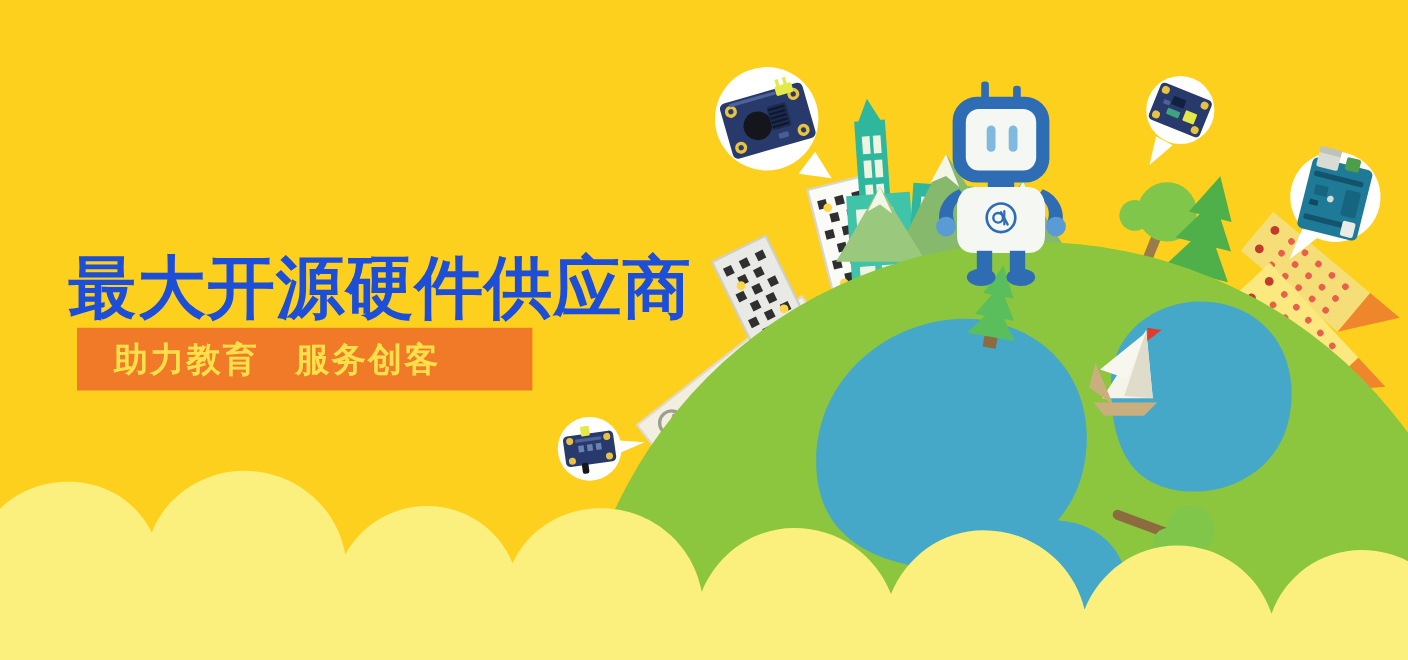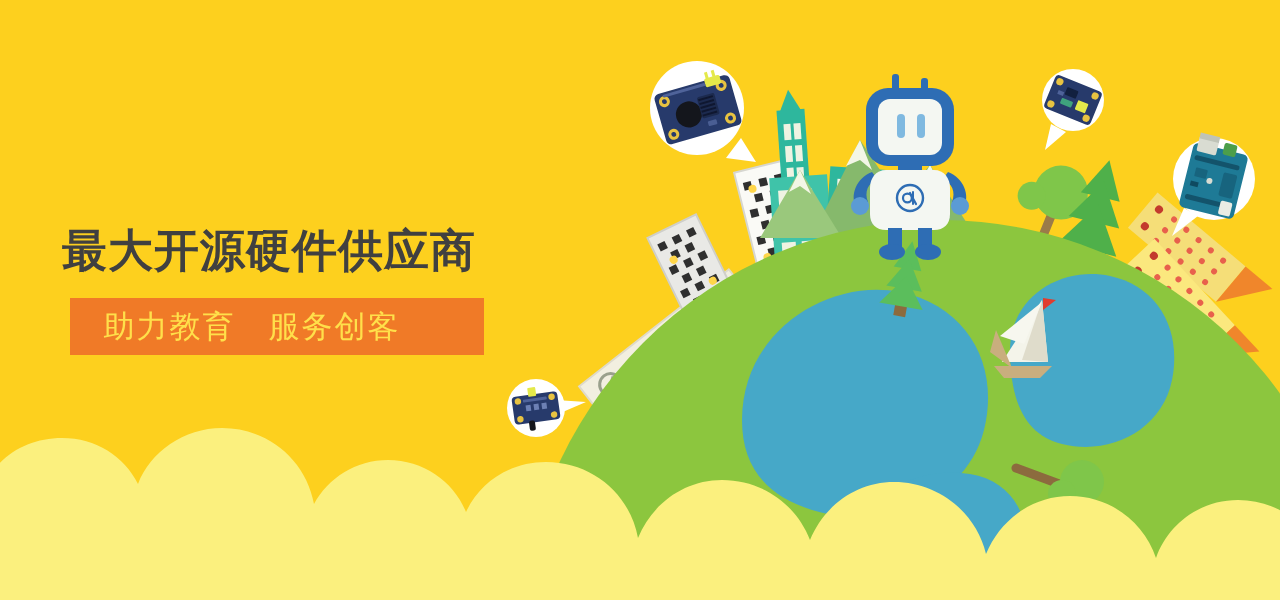--- a/index.html
+++ b/index.html
@@ -14,33 +14,33 @@
     background:#FDD01E;
   }
   #art{position:absolute;left:0;top:0;width:1280px;height:600px;}
   
   #copy{
     position:absolute;left:0;top:0;width:640px;height:600px;
     z-index:40;pointer-events:none;
   }
   #headline{
     position:absolute;left:62px;top:186px;
-    font-size:45px;line-height:70px;font-weight:bold;
-    letter-spacing:1px;color:#404040;white-space:nowrap;
+    font-size:62px;line-height:70px;font-weight:bold;
+    letter-spacing:1px;color:#1d4ed8;white-space:nowrap;
     pointer-events:auto;
   }
   #tagline-box{
     position:absolute;left:70px;top:298px;
     width:414px;height:57px;background:#F07A27;
     pointer-events:auto;
   }
   #tagline{
     position:absolute;left:0;top:0;width:364px;height:57px;
     display:flex;align-items:center;justify-content:center;
-    font-size:31px;font-weight:normal;color:#FFE04A;
+    font-size:31px;font-weight:bold;color:#FFE04A;
     letter-spacing:2px;white-space:nowrap;
   }
 </style>
 </head>
 <body>
 
 <div id="banner">
 
   <svg id="art" viewBox="0 0 1280 600" xmlns="http://www.w3.org/2000/svg">
     <defs>

